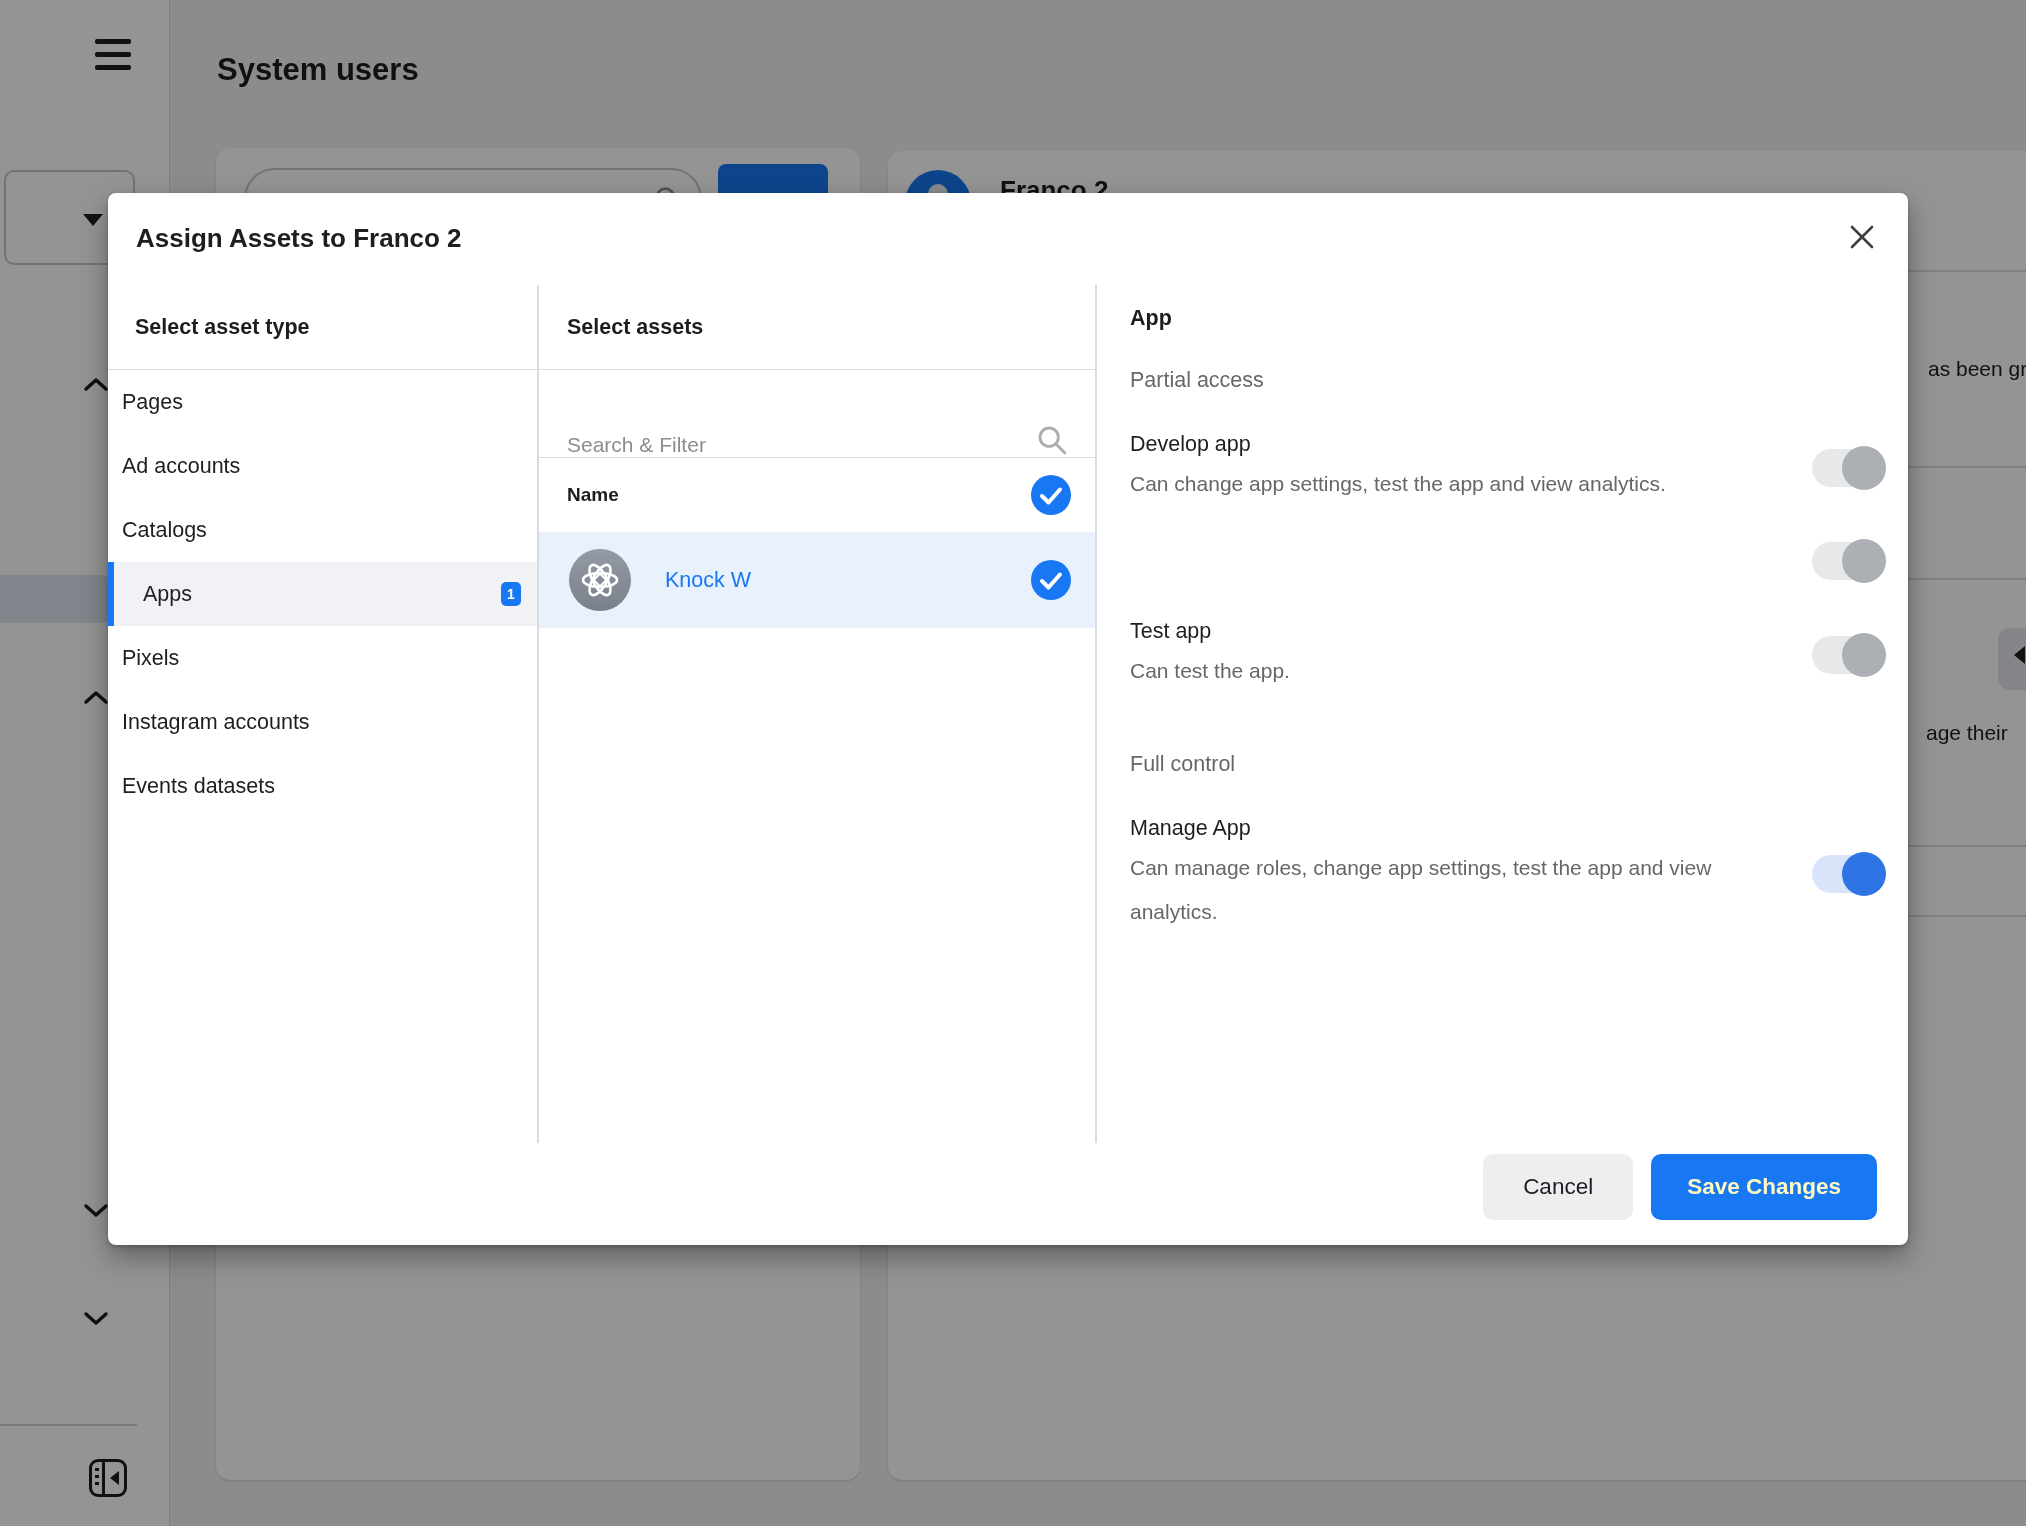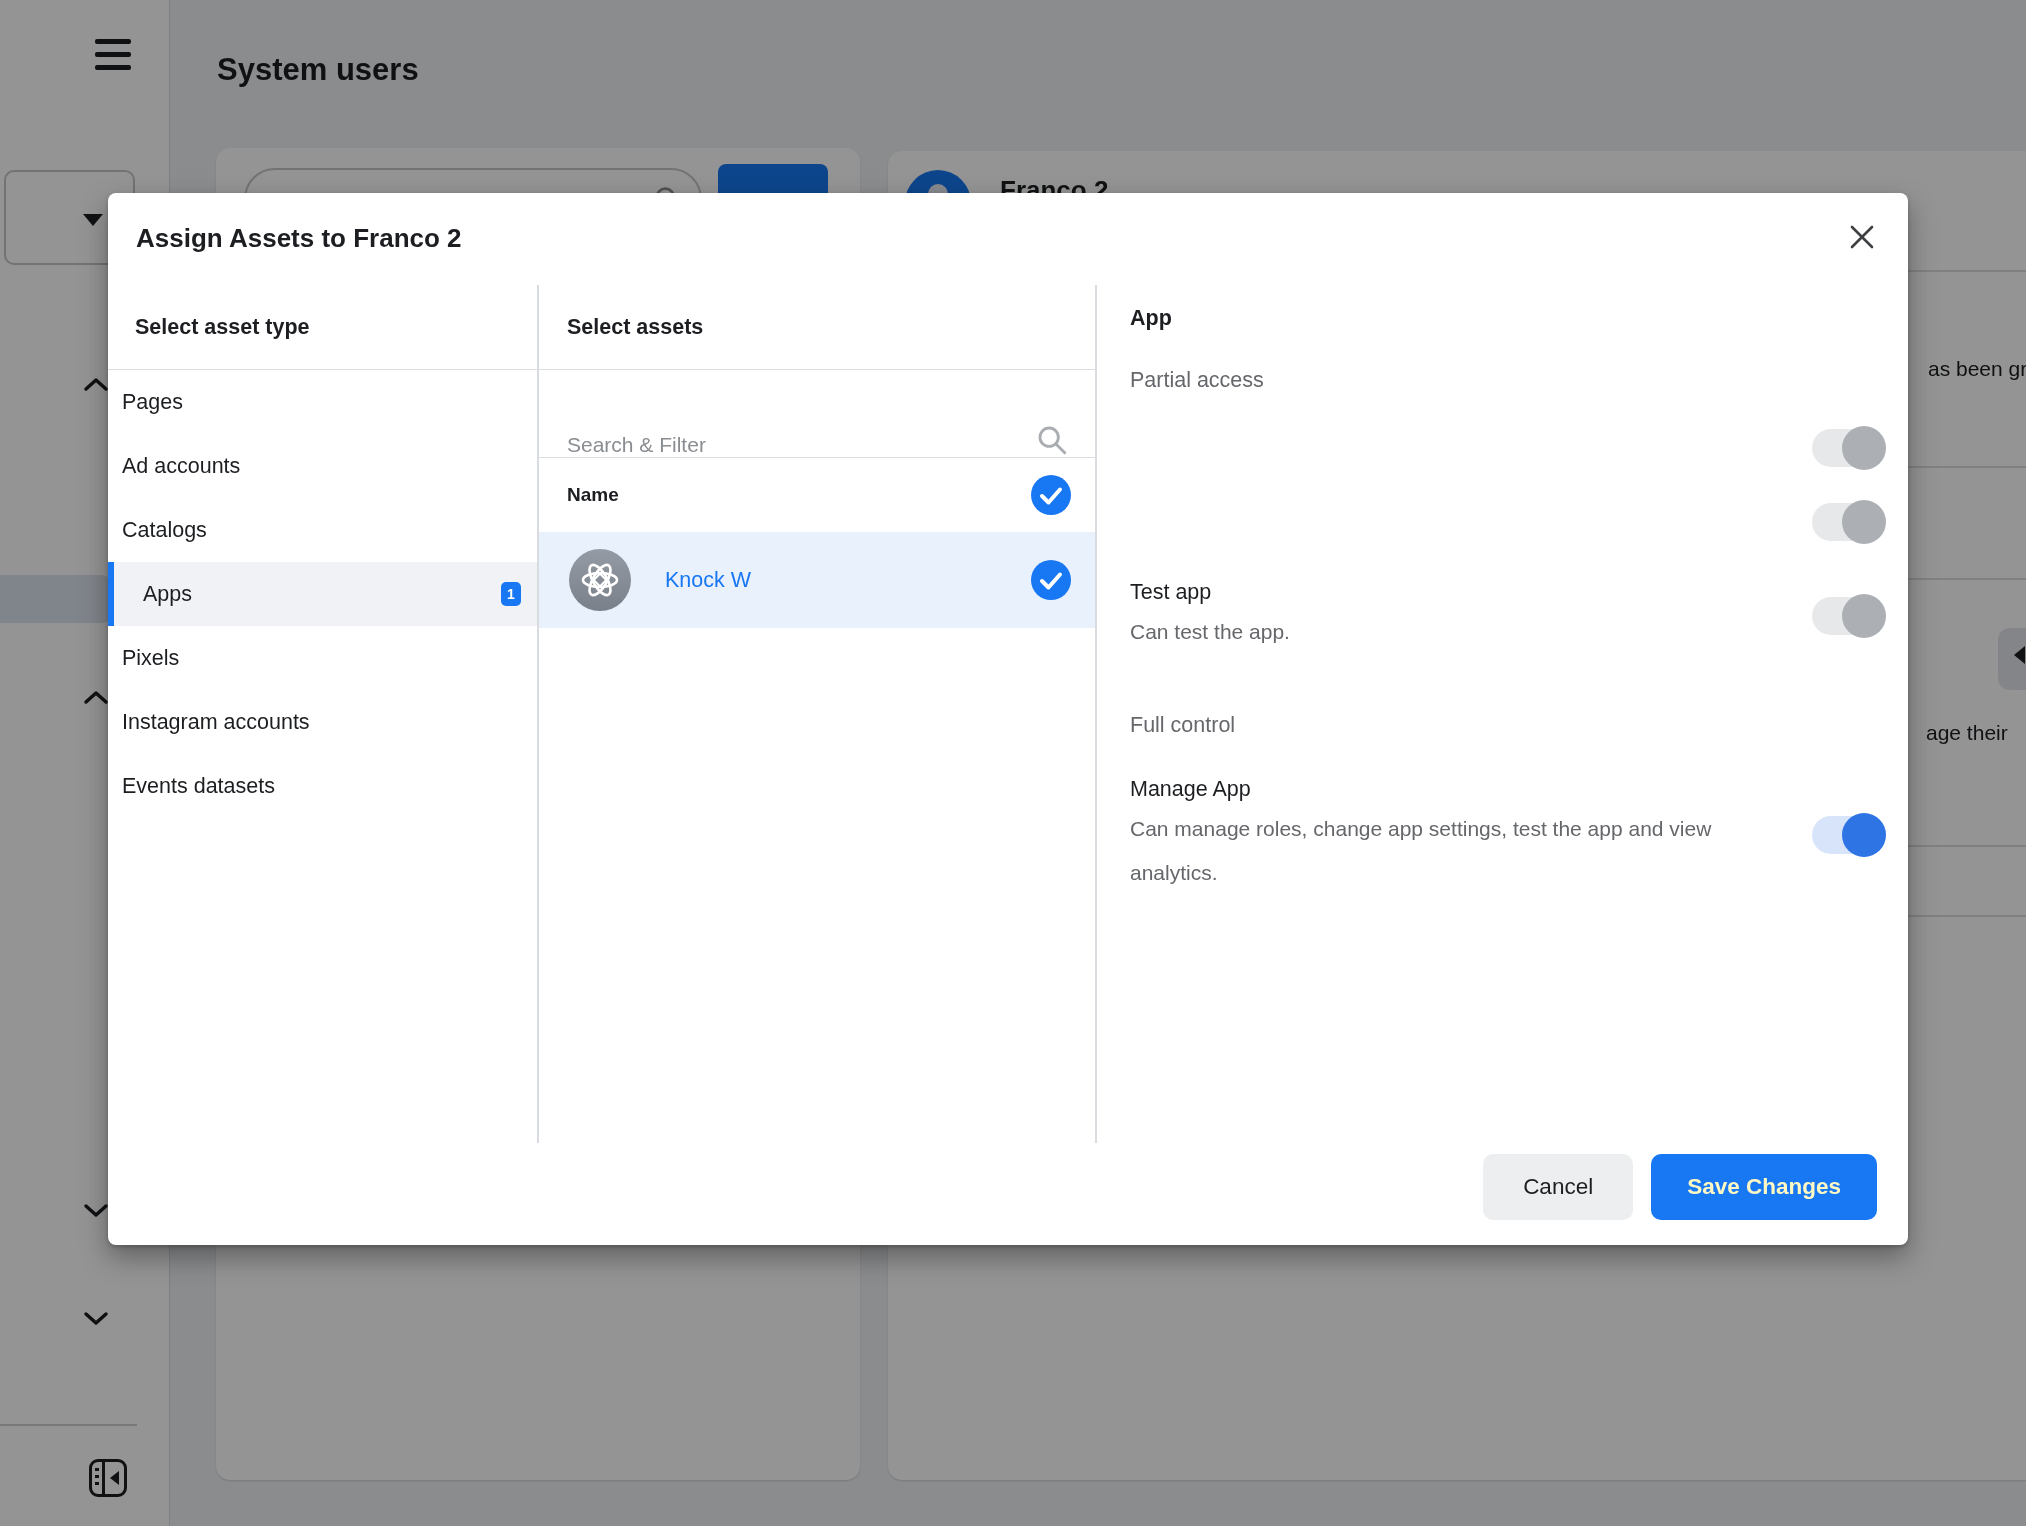--- a/index.html
+++ b/index.html
@@ -259,20 +259,24 @@
         </svg>
       </div>
     </div>
 
     <div class="col perm">
       <div class="perm-app-header">App</div>
 
       <div class="perm-section-title">Partial access</div>
 
       <div class="perm-item">
+        <div class="perm-text">
+          <div class="perm-label">Develop app</div>
+          <div class="perm-desc">Can change app settings, test the app and view analytics.</div>
+        </div>
         <div class="toggle">
             <div class="knob"></div>
           </div>
       </div>
 
       <div class="perm-item">
         <div class="toggle">
             <div class="knob"></div>
           </div>
       </div>

